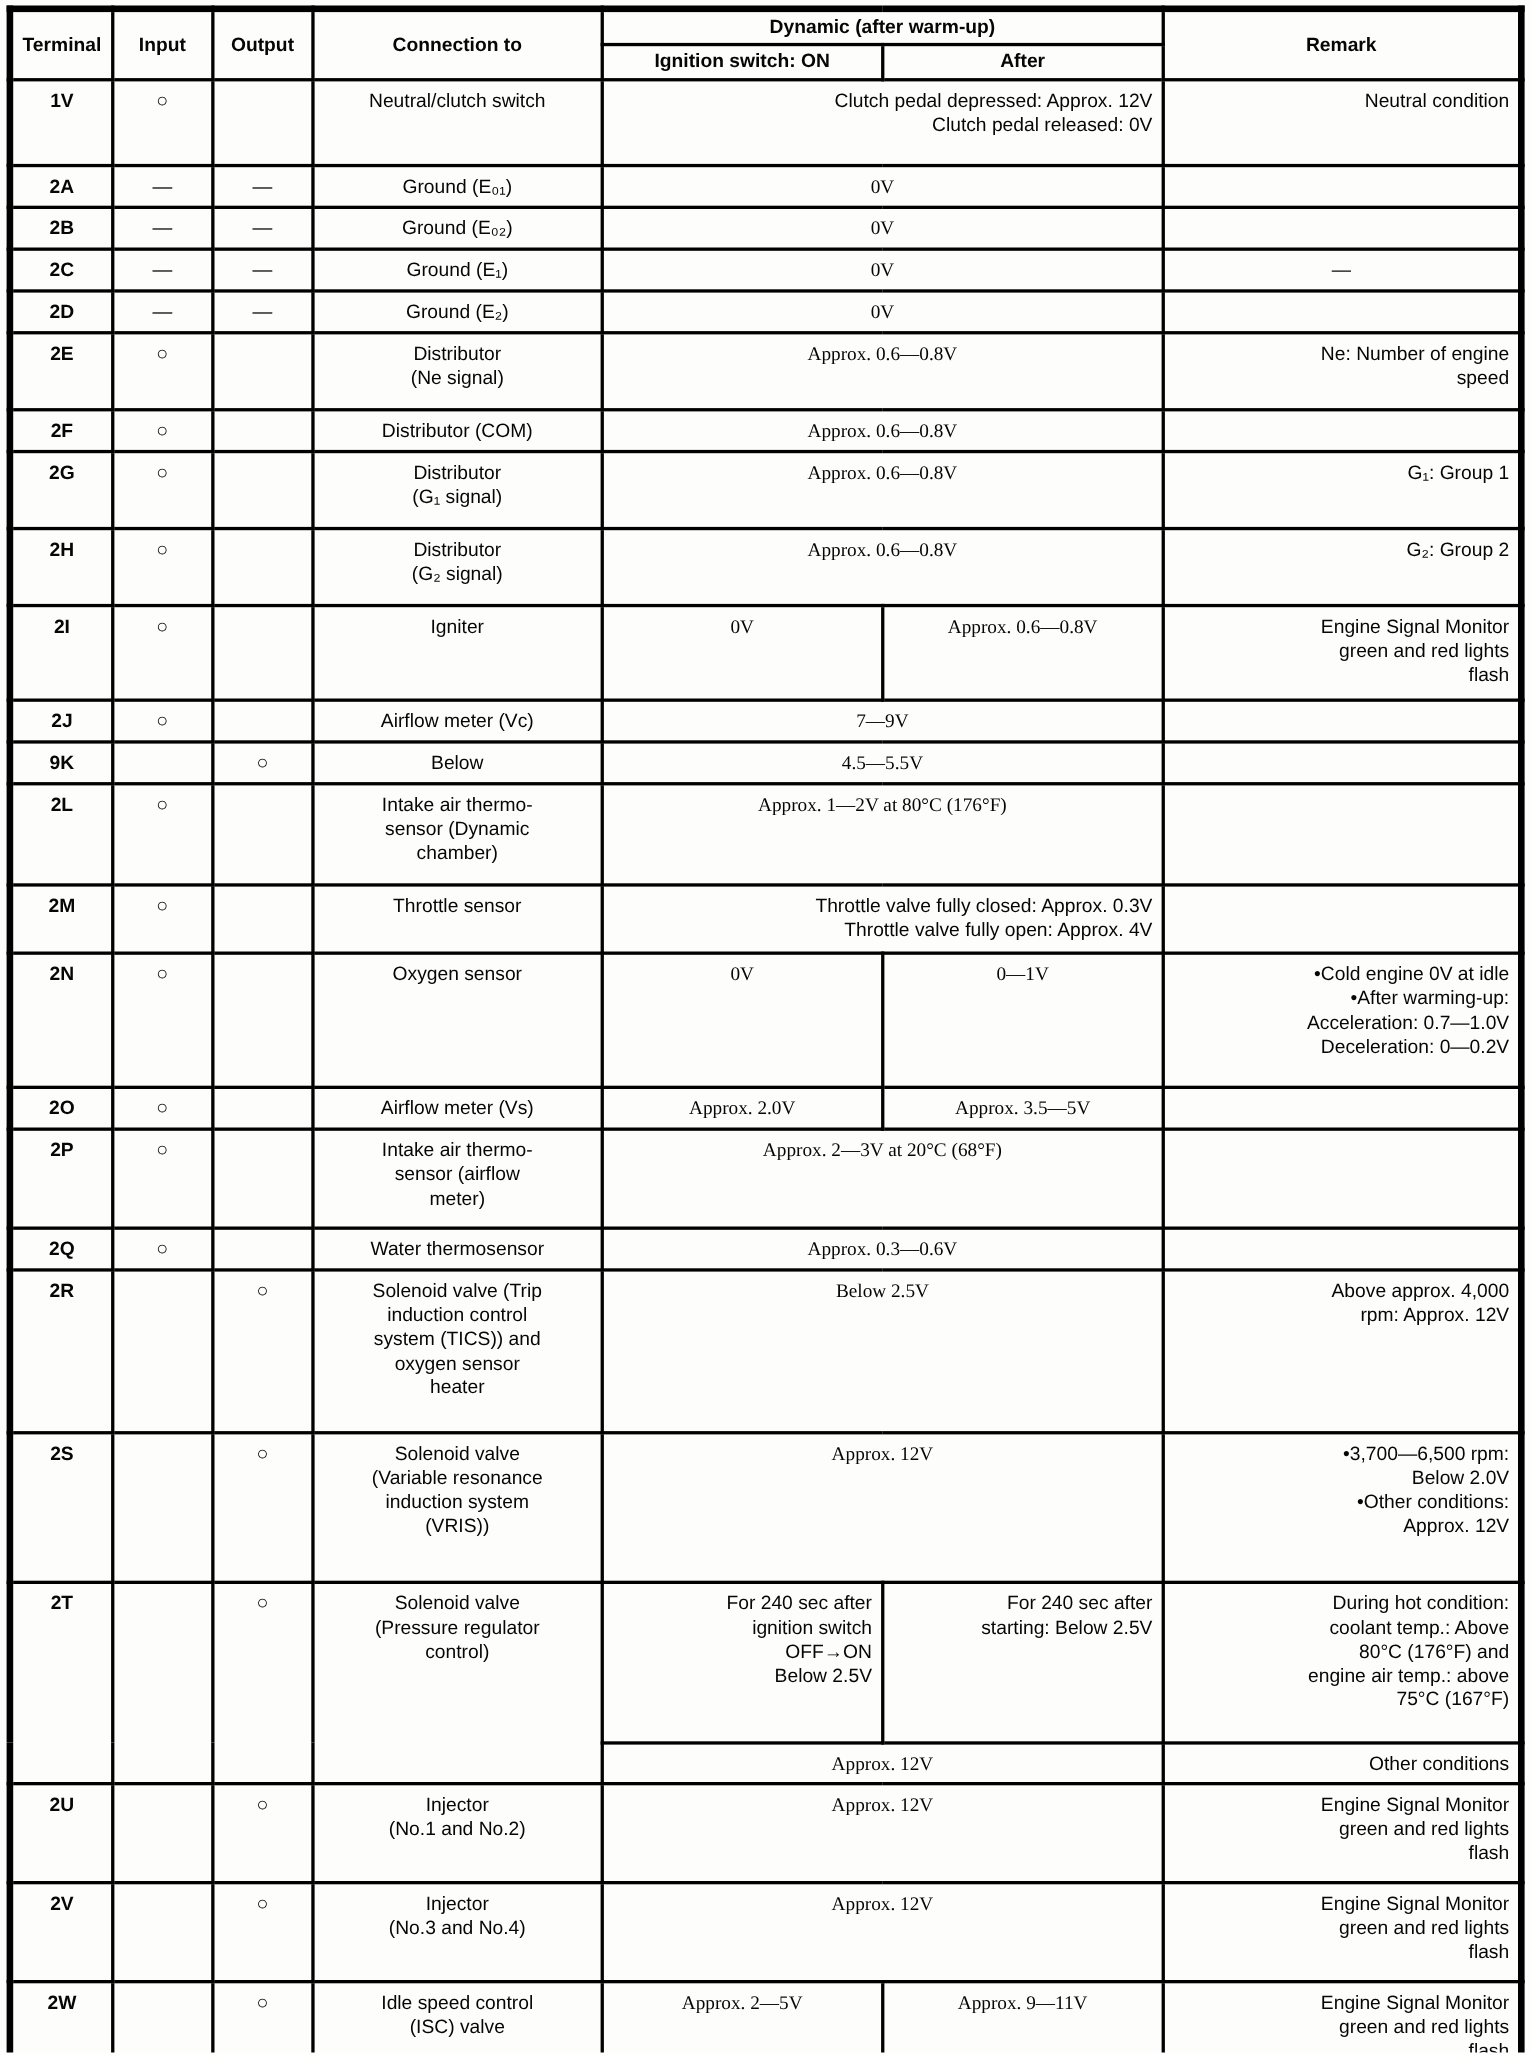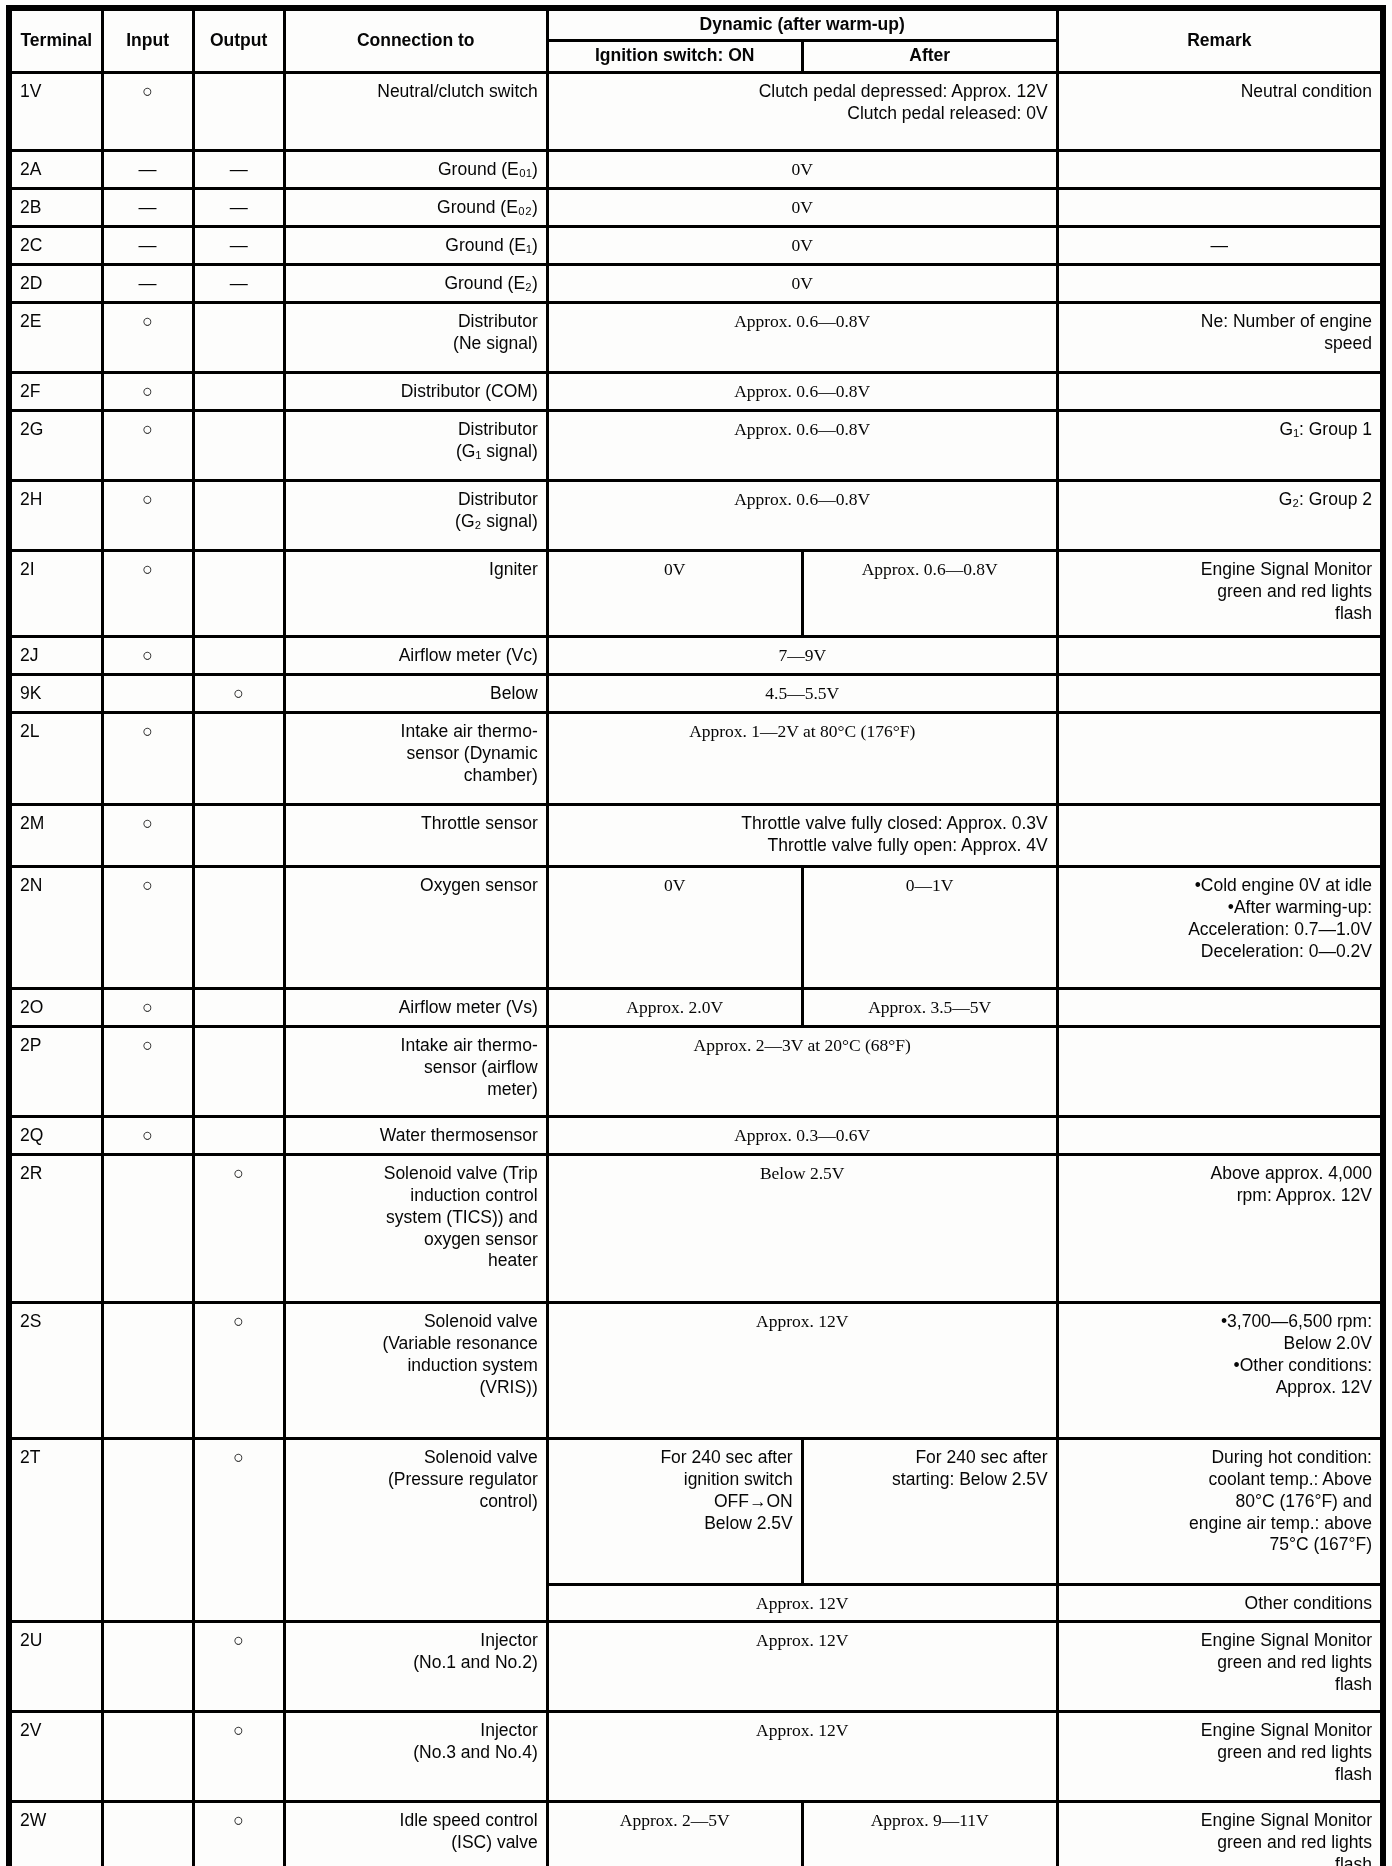--- a/index.html
+++ b/index.html
@@ -31,25 +31,25 @@
     overflow: hidden;
   }
   .vtable th {
     font-weight: bold;
     text-align: center;
     vertical-align: middle;
     padding: 3px 4px;
     font-size: 17.5px;
   }
   td.c { text-align: center; }
-  td.term { font-weight: 400; padding-top: 7px; }
+  td.term { text-align: center; font-weight: 700; padding-top: 7px; }
   td.mark { text-align: center; font-size: 18px; padding-top: 6px; }
   td.volt { text-align: center; white-space: pre-wrap; padding-top: 7px; font-family: Liberation Serif, serif; }
   td.voltl { text-align: right; white-space: pre-wrap; padding-top: 7px; }
-  td.conn { text-align: right; white-space: pre-wrap; padding-top: 7px; margin-top: 16px; }
+  td.conn { text-align: center; white-space: pre-wrap; padding-top: 7px; margin-top: 16px; }
   td.rem  { text-align: right; white-space: pre-wrap; padding-top: 7px; }
 </style>
 </head>
 <body>
 
 <div class="page">
 <table class="vtable">
   <colgroup>
     <col style="width:92px">
         <col style="width:90px">

